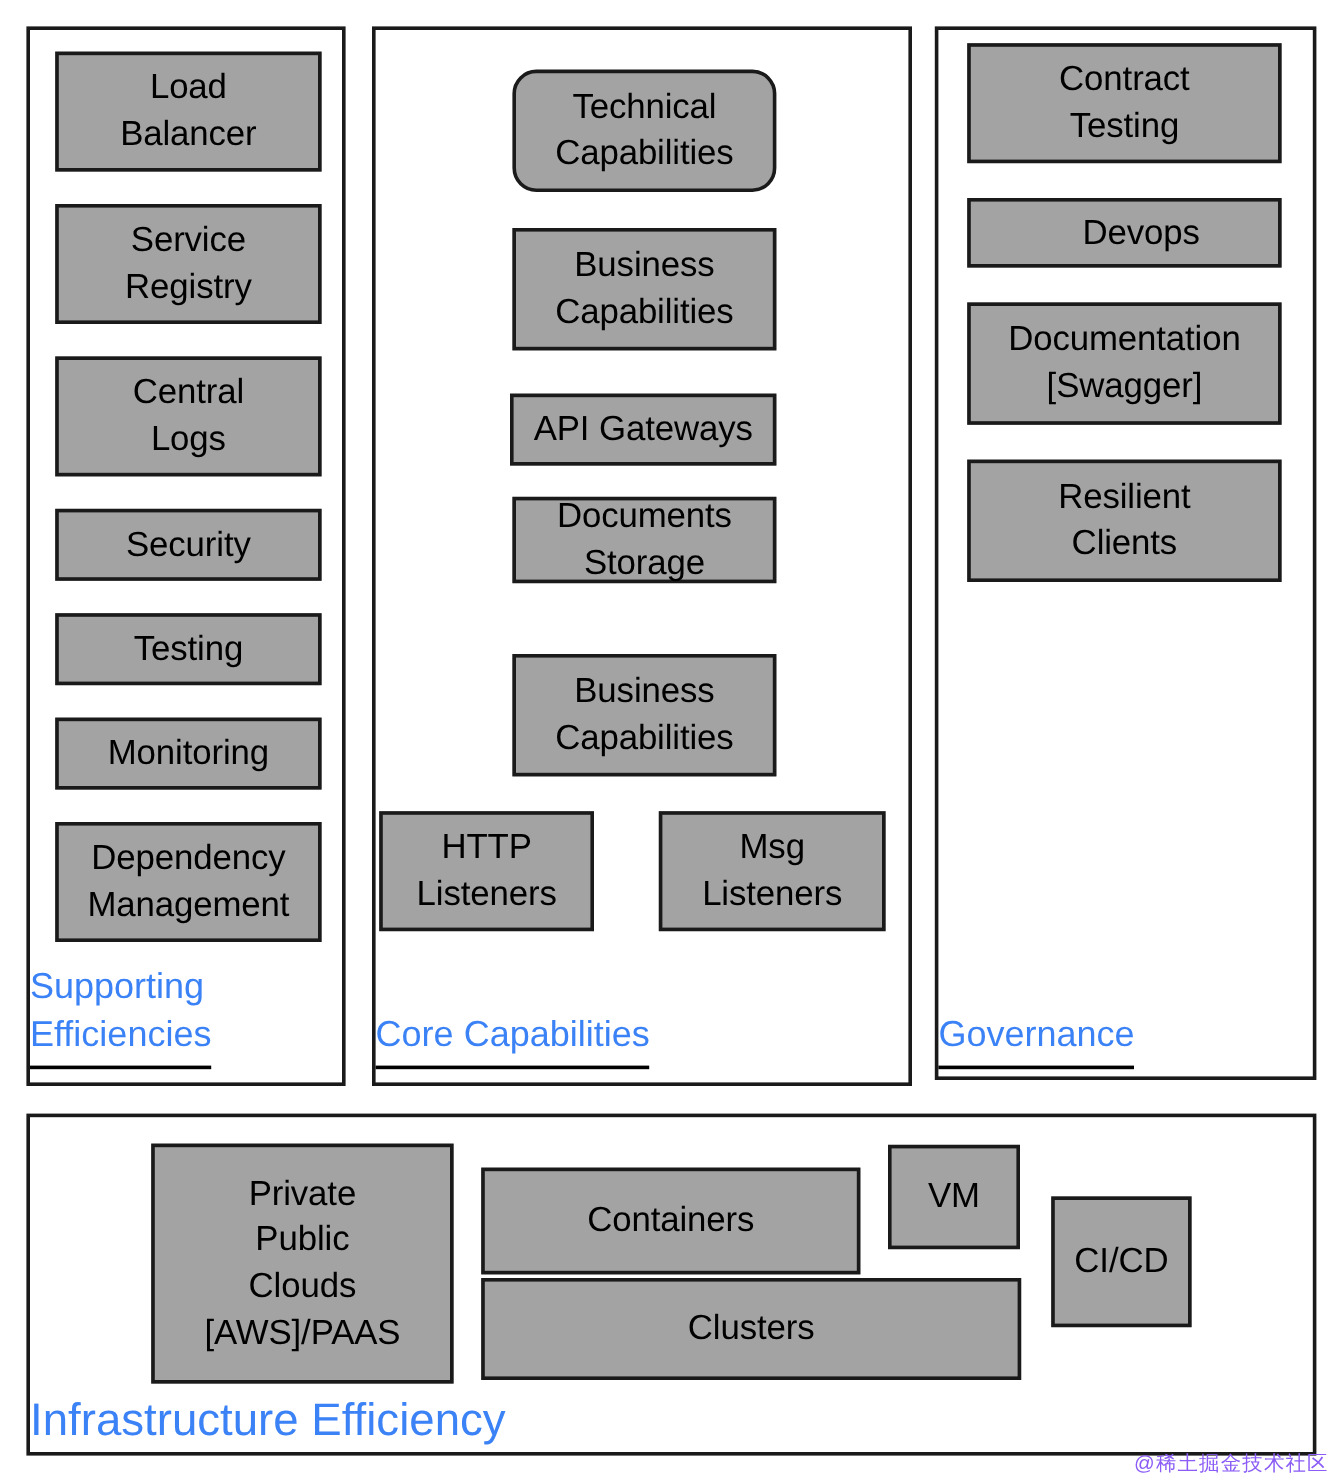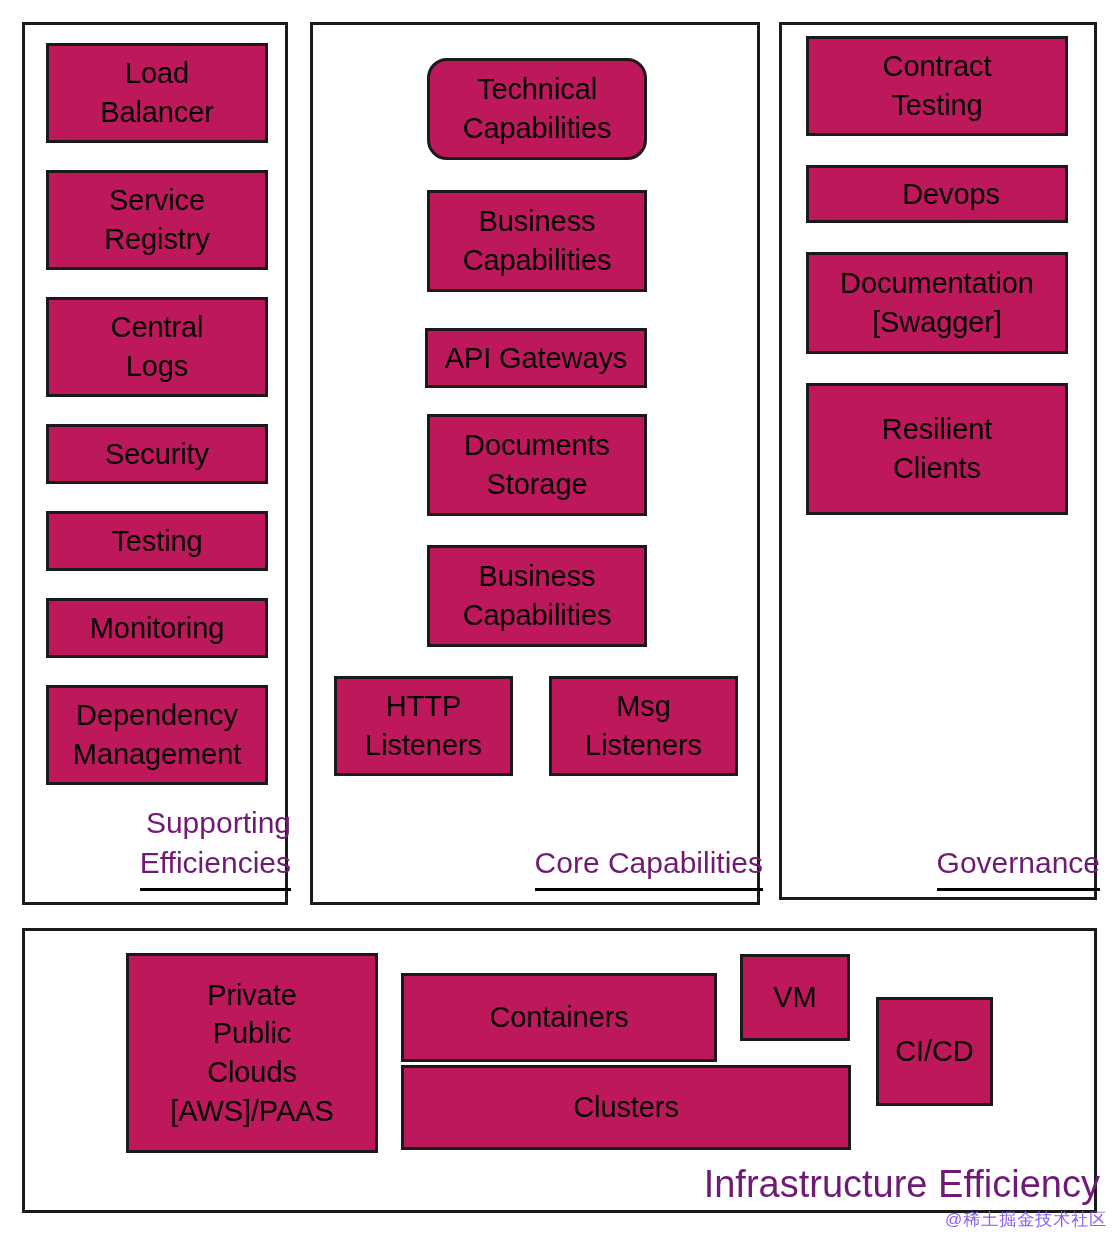--- a/index.html
+++ b/index.html
@@ -22,40 +22,40 @@
   .panel {
     position: absolute;
     border: 3px solid #1a1a1a;
     background: #ffffff;
     box-sizing: border-box;
   }
   
   .box {
     position: absolute;
     border: 3px solid #1a1a1a;
-    background: #be185d;
+    background: #a3a3a3;
     box-sizing: border-box;
     display: flex;
     align-items: center;
     justify-content: center;
     text-align: center;
     font-size: 29px;
     line-height: 1.33;
     letter-spacing: -0.1px;
     white-space: pre-line;
     color: #000000;
   }
   
   .caption {
     position: absolute;
-    text-align: right;
+    text-align: left;
     font-size: 30px;
     line-height: 1.33;
     white-space: pre-line;
-    color: #701a75;
+    color: #3b82f6;
   }
   .caption .u {
     border-bottom: 3px solid #000000;
     padding-bottom: 5px;
     display: inline-block;
   }
   .caption.big {
     font-size: 38px;
   }
   
@@ -100,46 +100,46 @@
   <div class="panel" style="left:310px; top:22px; width:450px; height:883px;">
 
     <div class="box" style="left:114px; top:33px; width:220px; height:102px;border-radius:20px;">Technical
 Capabilities</div>
 
     <div class="box" style="left:114px; top:165px; width:220px; height:102px;">Business
 Capabilities</div>
 
     <div class="box" style="left:112px; top:303px; width:222px; height:60px;">API Gateways</div>
 
-    <div class="box" style="left:114px; top:389px; width:220px; height:102px;">Documents
+    <div class="box" style="left:114px; top:389px; width:220px; height:72px;">Documents
 Storage</div>
 
     <div class="box" style="left:114px; top:520px; width:220px; height:102px;">Business
 Capabilities</div>
 
-    <div class="box" style="left:21px; top:651px; width:179px; height:100px;text-align:center;">HTTP
+    <div class="box" style="left:3px; top:651px; width:179px; height:100px;text-align:center;">HTTP
 Listeners</div>
 
     <div class="box" style="left:236px; top:651px; width:189px; height:100px;">Msg
 Listeners</div>
 
     <div class="caption" style="left:0px; top:818px; width:450px;"><span class="u">Core Capabilities</span></div>
   </div>
 
   <div class="panel" style="left:779px; top:22px; width:318px; height:878px;">
 
     <div class="box" style="left:24px; top:11px; width:262px; height:100px;">Contract
 Testing</div>
 
     <div class="box" style="left:24px; top:140px; width:262px; height:58px;padding-left:28px;">Devops</div>
 
     <div class="box" style="left:24px; top:227px; width:262px; height:102px;">Documentation
 [Swagger]</div>
 
-    <div class="box" style="left:24px; top:358px; width:262px; height:132px;">Resilient
+    <div class="box" style="left:24px; top:358px; width:262px; height:102px;">Resilient
 Clients</div>
 
     <div class="caption" style="left:0px; top:818px; width:318px;"><span class="u">Governance</span></div>
   </div>
 
   <div class="panel" style="left:22px; top:928px; width:1075px; height:285px;">
 
     <div class="box" style="left:101px; top:22px; width:252px; height:200px;">Private
 Public
 Clouds

